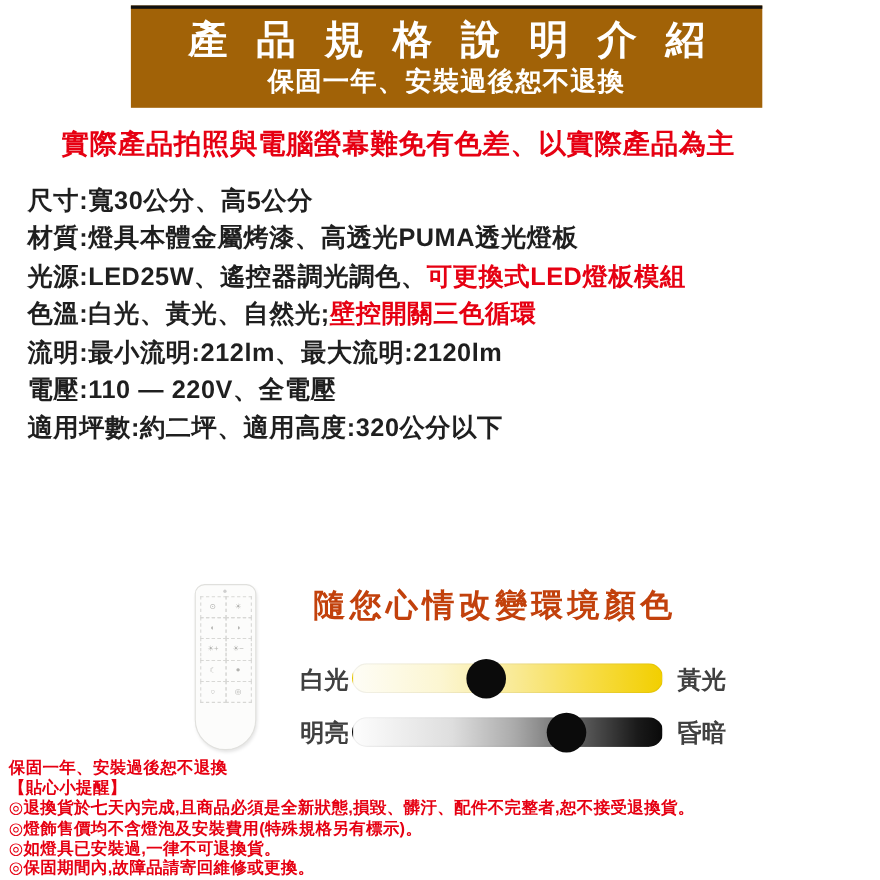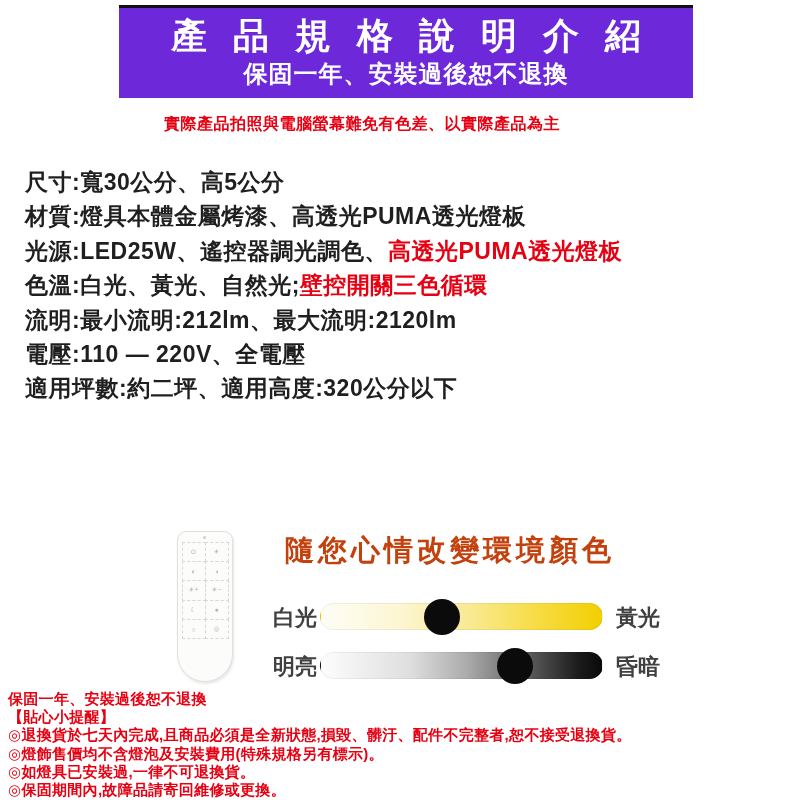--- a/index.html
+++ b/index.html
@@ -3,35 +3,35 @@
 <meta charset="utf-8">
 <style>
   html,body{margin:0;padding:0;background:#fff;}
   .canvas{
     position:relative;width:800px;height:800px;background:#ffffff;overflow:hidden;
     font-family:"Liberation Sans","DejaVu Sans",sans-serif;
   }
   
   .header-box{
     position:absolute;left:119px;top:5px;width:574px;height:93px;
-    background:#6d28d9;border-top:3px solid #111;
+    background:#a16207;border-top:3px solid #111;
     display:flex;flex-direction:column;align-items:center;justify-content:center;
     box-sizing:border-box;
   }
   .header-title{
     color:#fff;font-size:36px;font-weight:700;letter-spacing:26px;
     text-indent:26px;line-height:1.1;white-space:nowrap;
   }
   .header-subtitle{
     color:#fff;font-size:24px;font-weight:700;letter-spacing:1px;margin-top:2px;white-space:nowrap;
   }
   
   .notice{
     position:absolute;left:0;top:114px;width:724px;text-align:center;
-    color:#e60012;font-size:16px;font-weight:700;letter-spacing:.5px;white-space:nowrap;
+    color:#e60012;font-size:25px;font-weight:700;letter-spacing:.5px;white-space:nowrap;
   }
   
   .specs{
     position:absolute;left:25px;top:165px;width:740px;
     font-size:23px;font-weight:700;color:#1f1f1f;line-height:34.4px;letter-spacing:.5px;
   }
   .spec-line{white-space:nowrap;}
   .seg-red{color:#e60012;}
   
   .remote{
@@ -89,21 +89,21 @@
   <div class="header-box">
     <div class="header-title">產品規格說明介紹</div>
     <div class="header-subtitle">保固一年、安裝過後恕不退換</div>
   </div>
 
   <div class="notice">實際產品拍照與電腦螢幕難免有色差、以實際產品為主</div>
 
   <div class="specs">
     <div class="spec-line"><span>尺寸:寬30公分、高5公分</span><span class="seg-red"></span></div>
     <div class="spec-line"><span>材質:燈具本體金屬烤漆、高透光PUMA透光燈板</span><span class="seg-red"></span></div>
-    <div class="spec-line"><span>光源:LED25W、遙控器調光調色、</span><span class="seg-red">高透光PUMA透光燈板</span></div>
+    <div class="spec-line"><span>光源:LED25W、遙控器調光調色、</span><span class="seg-red">可更換式LED燈板模組</span></div>
     <div class="spec-line"><span>色溫:白光、黃光、自然光;</span><span class="seg-red">壁控開關三色循環</span></div>
     <div class="spec-line"><span>流明:最小流明:212lm、最大流明:2120lm</span><span class="seg-red"></span></div>
     <div class="spec-line"><span>電壓:110 — 220V、全電壓</span><span class="seg-red"></span></div>
     <div class="spec-line"><span>適用坪數:約二坪、適用高度:320公分以下</span><span class="seg-red"></span></div>
   </div>
 
   <div class="remote">
     <div class="remote-led"></div>
     <div class="remote-grid">
       <div class="remote-btn">⊙</div>

